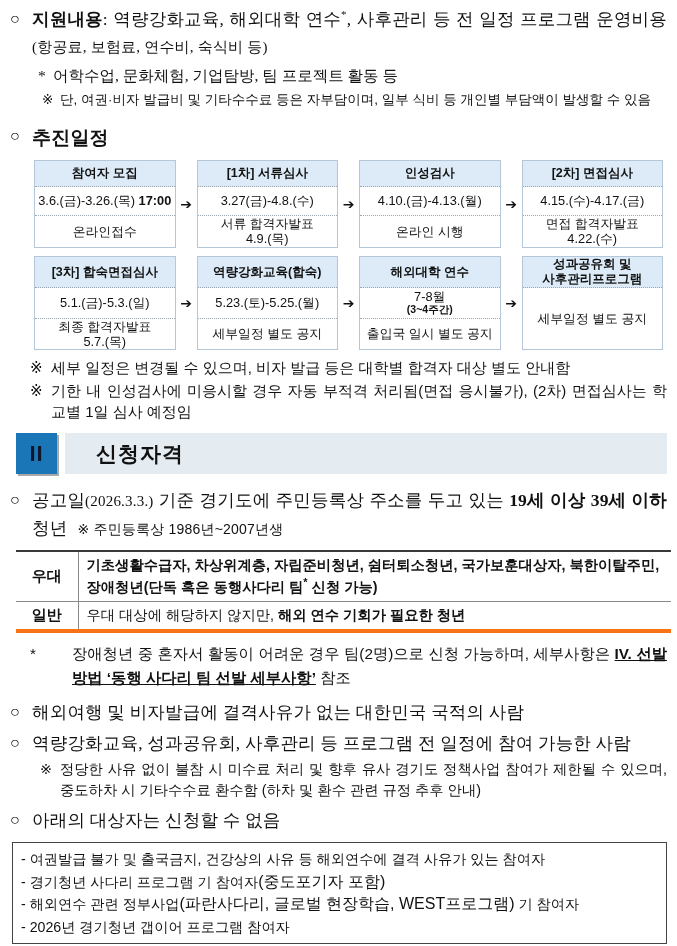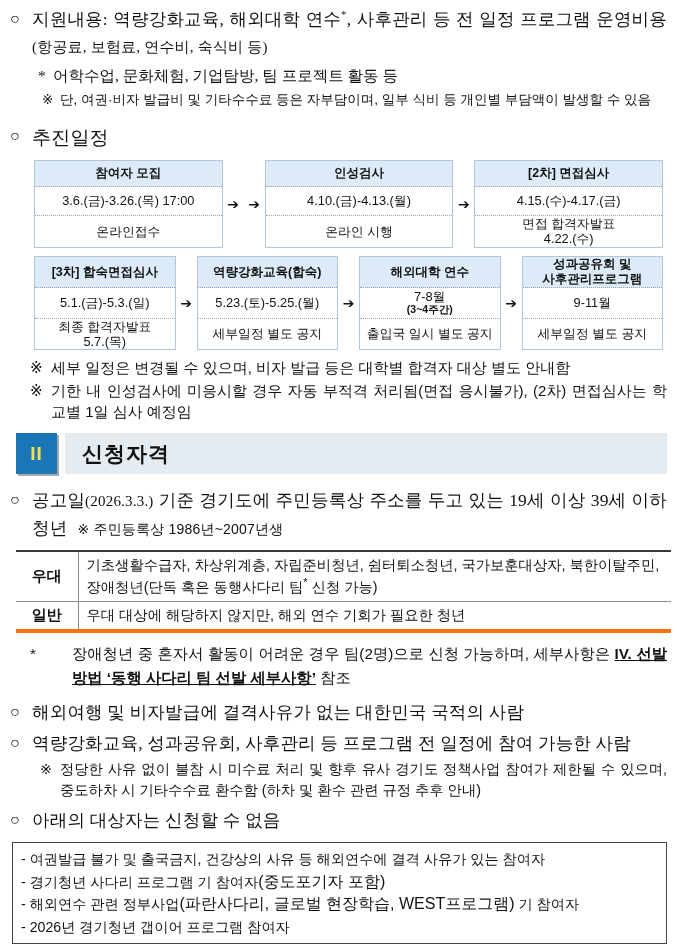--- a/index.html
+++ b/index.html
@@ -48,25 +48,25 @@
   .arrow { width:21px; flex:none; display:flex; align-items:center; justify-content:center;
            font-size:14px; font-weight:bold; color:#111; }
 
   .sched-note { display:flex; margin-left:20px; margin-top:7px; font-size:15px; line-height:1.4; }
   .sched-note .mark { width:21px; flex:none; }
   .sched-note .body { flex:1; text-align:justify; }
   .sched-note + .sched-note { margin-top:2px; }
 
   
   .sec-header { display:flex; align-items:stretch; margin:11px 0 0 6px; height:41px; }
-  .sec-num { width:41px; background:#1b76b8; color:#fde047; font-weight:bold; font-size:19px;
+  .sec-num { width:41px; background:#1b76b8; color:#0f172a; font-weight:bold; font-size:22px;
              letter-spacing:1px; display:flex; align-items:center; justify-content:center;
              box-shadow:2px 2px 0 #a9a9a9; }
   .sec-bar { flex:1; background:#e4ebf1; margin-left:8px; display:flex; align-items:center;
-             padding-left:17px; font-size:21px; font-weight:bold; letter-spacing:1px; }
+             padding-left:31px; font-size:21px; font-weight:bold; letter-spacing:1px; }
 
   
   .b1 { margin-top:13px; }
   .b1-note { font-size:14px; font-family:"Liberation Sans","DejaVu Sans",sans-serif; margin-left:10px; }
   .elig-table { width:655px; border-collapse:collapse; margin:8px 0 0 6px;
                 border-top:2px solid #3a3a3a; border-bottom:4px solid #f97316; }
   .elig-table td { border-top:1px solid #8a8a8a; border-bottom:1px solid #8a8a8a; padding:4px 8px; }
   .elig-table .lbl { width:62px; text-align:center; font-weight:bold; font-size:15px;
                      border-right:1px solid #8a8a8a; }
   .elig-table .cnt { font-size:14.3px; line-height:1.35;margin-top:37px; }
@@ -79,21 +79,21 @@
   .b3-note { display:flex; margin-left:30px; margin-top:2px; font-size:14.3px; line-height:1.45; }
   .b3-note .mark { width:20px; flex:none; }
   .b3-note .body { flex:1; text-align:justify; }
   .b4 { margin-top:7px; }
 
   .excl-box { border:1.5px solid #444; margin:7px 0 0 2px; width:655px; padding:5px 8px;
               font-size:14.2px; line-height:1.22; }
   .excl-line { padding:1.5px 0; }
   .excl-line .small { font-size:16px; }
 
-  b, strong { font-weight:normal; }
+  b, strong { font-weight:bold; }
   sup { font-size:11px; }
 </style>
 </head>
 <body>
 
 <div class="page">
 
   <div class="bullet serif">
     <span class="mark">○</span>
     <div class="body">
@@ -116,20 +116,26 @@
 
   <div class="sched-row row1 sans">
     <div class="sbox">
       <div class="sbox-h">참여자 모집</div>
       <div class="sbox-d">
           <span class="inline"><span>3.6.(금)-3.26.(목) </span><b>17:00</b></span>
         </div>
       <div class="sbox-b">온라인접수</div>
     </div>
     <div class="arrow">➔</div>
+    <div class="sbox">
+      <div class="sbox-h">[1차] 서류심사</div>
+      <div class="sbox-d">3.27(금)-4.8.(수)</div>
+      <div class="sbox-b">서류 합격자발표
+4.9.(목)</div>
+    </div>
     <div class="arrow">➔</div>
     <div class="sbox">
       <div class="sbox-h">인성검사</div>
       <div class="sbox-d">4.10.(금)-4.13.(월)</div>
       <div class="sbox-b">온라인 시행</div>
     </div>
     <div class="arrow">➔</div>
     <div class="sbox">
       <div class="sbox-h">[2차] 면접심사</div>
       <div class="sbox-d">4.15.(수)-4.17.(금)</div>
@@ -157,21 +163,20 @@
       <div class="sbox-d">
           <span>7-8월</span>
           <span class="sub">(3~4주간)</span>
         </div>
       <div class="sbox-b">출입국 일시 별도 공지</div>
     </div>
     <div class="arrow">➔</div>
     <div class="sbox">
       <div class="sbox-h">성과공유회 및
 사후관리프로그램</div>
-      <div class="sbox-d">9-11월</div>
       <div class="sbox-b">세부일정 별도 공지</div>
     </div>
   </div>
 
   <div class="sched-note sans">
     <span class="mark">※</span>
     <div class="body">세부 일정은 변경될 수 있으며, 비자 발급 등은 대학별 합격자 대상 별도 안내함</div>
   </div>
   <div class="sched-note sans">
     <span class="mark">※</span>

